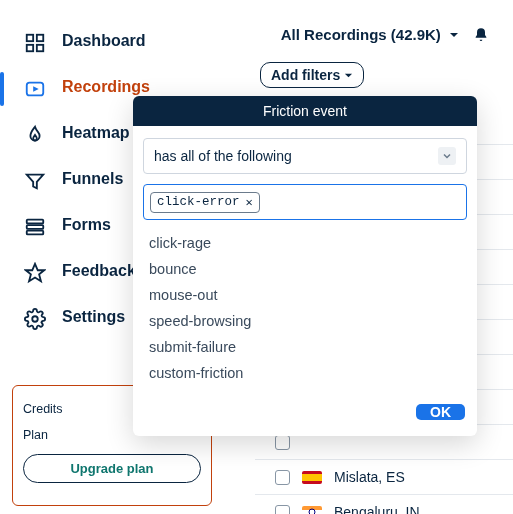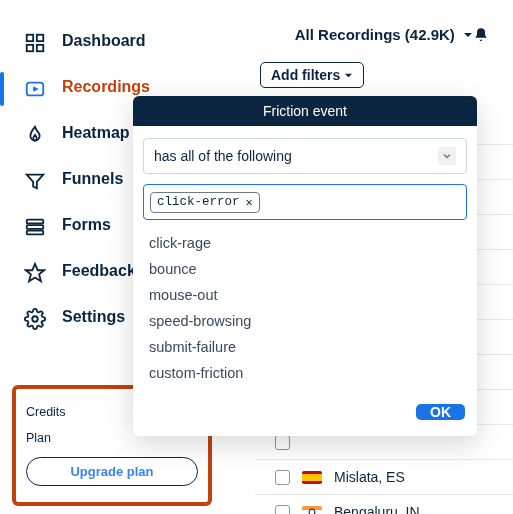--- a/index.html
+++ b/index.html
@@ -60,67 +60,68 @@
   }
   .nav-icon svg { stroke: #0a2540; }
   .nav-item.active .nav-icon svg { stroke: #1a73e8; }
 
   
   .plan-card {
     position: absolute;
     left: 12px;
     bottom: 8px;
     width: 200px;
-    border: 4px solid #c2410c;
+    border: 1px solid #c2410c;
     border-radius: 6px;
-    padding: 10px 10px 16px 10px;
+    padding: 10px 10px 22px 10px;
     font-size: 12.5px;
     color: #0a2540;
     background: #fff;
   }
   .plan-card .row { padding: 6px 0; }
   .upgrade-btn {
     margin-top: 6px;
     width: 100%;
     border: 1px solid #0a2540;
     background: #fff;
     border-radius: 16px;
     padding: 6px 0;
     font-weight: 600;
-    color: #3b82f6;
+    color: #0f766e;
     font-size: 13px;
     cursor: pointer;
   }
 
   
   .topbar {
     position: absolute;
     top: 26px;
     right: 24px;
     display: flex;
     align-items: center;
+    gap: 14px;
     color: #0a2540;
     font-weight: 600;
     font-size: 15px;
   }
   .caret {
     display: inline-block;
     margin-left: 4px;
   }
   .bell {
     width: 16px; height: 16px;
   }
 
   
   .add-filters {
     position: absolute;
     top: 62px;
     left: 260px;
     border: 1px solid #0a2540;
-    border-radius: 5px;
+    border-radius: 10px;
     padding: 4px 10px;
     font-weight: 600;
     font-size: 14px;
     color: #0a2540;
     background: #fff;
     cursor: pointer;
     display: inline-flex;
     align-items: center;
     gap: 4px;
   }

